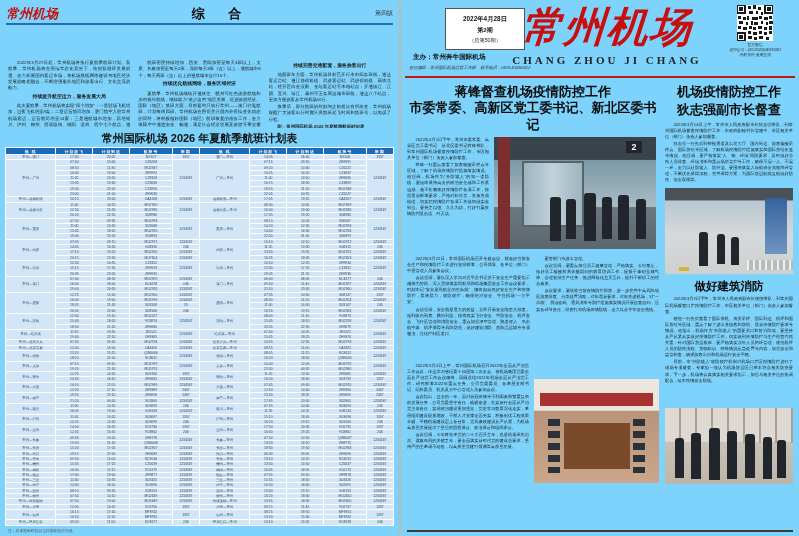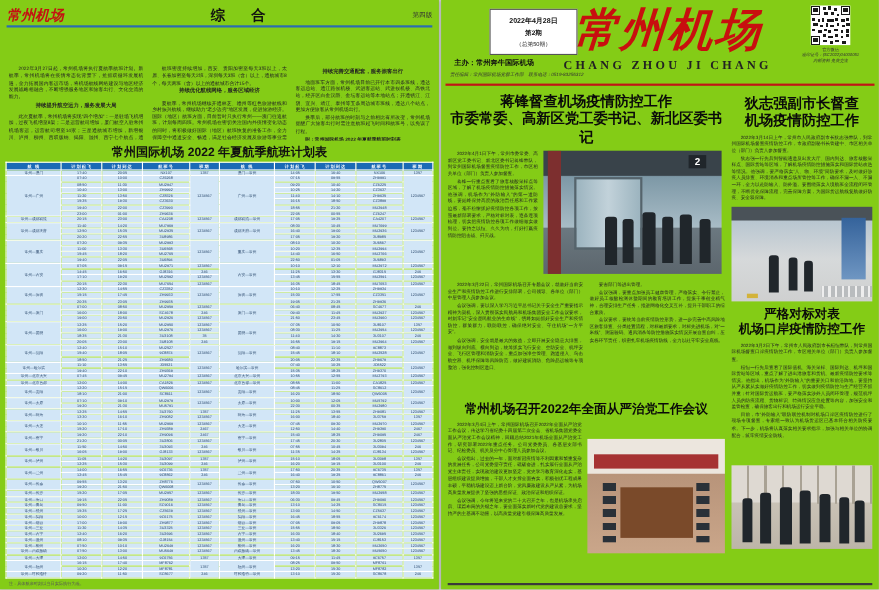--- a/index.html
+++ b/index.html
@@ -1,18 +1,18 @@
 <!DOCTYPE html>
 <html><head>
 <meta charset="utf-8">
 <style>
   html,body{margin:0;padding:0;}
   body{font-family:"Liberation Sans",sans-serif;background:#d8d8d5;}
   .stage{position:relative;width:799px;height:536px;background:#d8d8d5;overflow:hidden;}
-  .page{position:absolute;top:0;height:536px;background:#84cc16;box-shadow:0 0 3px rgba(0,0,0,.25);}
+  .page{position:absolute;top:0;height:536px;background:#7dd3fc;box-shadow:0 0 3px rgba(0,0,0,.25);}
   .page.left{left:0;width:399px;}
   .page.right{left:401px;width:398px;}
   p{margin:0 0 1px 0;text-indent:2em;}
   
   .lp-header{position:absolute;left:6px;right:6px;top:4px;height:19px;border-bottom:2px solid #2a6cb3;display:flex;align-items:center;justify-content:space-between;}
   .lp-logo{font-family:"DejaVu Serif",serif;font-style:italic;font-weight:bold;color:#c41212;font-size:13px;}
   .lp-section{font-weight:bold;font-size:13px;letter-spacing:10px;color:#111;padding-left:10px;}
   .lp-pageno{font-size:6px;color:#333;}
   .lp-headline{position:absolute;left:0;right:0;top:30px;text-align:center;font-size:19px;font-weight:bold;color:#0a0a0a;letter-spacing:1px;}
   .lp-cols{position:absolute;left:8px;right:8px;top:60px;height:68px;display:flex;gap:8px;}
@@ -109,21 +109,21 @@
       <div class="lp-col">
         <div class="sub">持续完善交通配套，服务旅客出行</div>
         <div>
             <p>地面班车方面，常州机场目前已开行本市四条班线，通达客运总站、通江路候机楼、武进客运站、武进候机楼、高铁北站，经开区白金汉爵、金坛客运站等本地站点；开通镇江、江阴、宜兴、靖江、泰州等五条周边城市班线，通达八个站点，更加方便旅客从常州机场出行。</p>
             <p>换季后，部分航班的时刻与之前相比有所改变，常州机场提醒广大旅客出行时需注意航班起飞时间和航班号，以免误了行程。</p>
           </div>
         <p class="attach">附：常州国际机场 2022 年夏航季航班时刻表</p>
       </div>
     </div>
 
-    <div class="lp-table-title">常州国际机场 2022 年夏航季航班计划表</div>
+    <div class="lp-table-title">常州国际机场 2026 年夏航季航班计划表</div>
     <table class="lp-table">
       <colgroup>
         <col style="width:13%">
           <col style="width:9.5%">
           <col style="width:9.5%">
           <col style="width:11%">
           <col style="width:7%">
         <col style="width:13%">
           <col style="width:9.5%">
           <col style="width:9.5%">
@@ -979,53 +979,51 @@
             <p>2022年3月22日，常州国际机场召开专题会议，就做好当前安全生产和疫情防控工作进行安排部署，公司领导、各单位（部门）中层管理人员参加会议。</p>
             <p>会议强调，要以深入学习习近平总书记关于安全生产重要指示精神为契机，深入贯彻落实民航局和机场集团安全工作会议要求，时刻牢记“安全是民航业的生命线”，慎终如始抓好安全生产和疫情防控，群策群力，联防联控，确保绝对安全、守住机场“一方平安”。</p>
             <p>会议强调，安全就是最大的效益，立即开展安全隐患大排查，做到纵向到底、横向到边，统筹抓实飞行安全、空防安全、机坪安全、飞行区管理和消防安全，重点加强净空管理、跑道侵入、鸟击航空器、机坪保障等风险防范，做好建筑消防、危险品运输等专项整治，强化控制区道口、</p>
           </div>
         <div class="c body-sm">
             <p>要害部门等进出管理。</p>
             <p>会议强调，要重点加强员工健康管理，严格落实、令行禁止，做好员工核酸检测休整期间的教育培训工作，提振干事创业精气神，合理安排生产任务，推进网格化交叉互补，提升干部职工的综合素质。</p>
             <p>会议要求，要统筹当前疫情防控形势，进一步完善中高风险地区旅客排查、分类处置流程，对标最新要求，对标先进机场，对“一米线”、测温验码、通风消杀等防控措施落实情况开展自查自纠，压实各环节责任，织密扎牢机场疫情防线，全力以赴守牢安全底线。</p>
           </div>
       </div>
-      <div class="a3-title hl-b">常州机场召开2022年全面从严治党工作会议</div>
       <div class="a3-row">
         <div class="a3-text body-sm">
             <p>2022年3月4日上午，常州国际机场召开2022年全面从严治党工作会议，传达学习省纪委十四届第二次全会、省机场集团党委全面从严治党工作会议精神，回顾总结2021年机场全面从严治党工作，研究部署2022年重点任务。公司党委委员、各基层支部书记、纪检委员、机关及分中心管理人员参加会议。</p>
             <p>会议指出，过去的一年，面对新冠疫情等不利因素和繁重复杂的发展任务，公司党委坚守责任，砥砺奋进，扎实履行全面从严治党主体责任，实现政治建设更加坚定，党史学习教育深化走实，基层组织建设提质增效，干部人才支撑全面夯实，积极创优工程成果丰硕，平稳机场建设迈上新台阶，党风廉政建设从严从紧，为机场高质量发展提供了坚强的思想保证、政治保证和组织保证。</p>
             <p>会议强调，今年将迎来党的二十大召开之年，也是机场承先启后、谋篇布局的关键之年，要全面落实新时代党的建设总要求，坚持严的主基调不动摇，以高质量党建引领保障高质量发展。</p>
           </div>
         <div class="photo photo3" style="margin-top:16px;">
           <div class="banner"></div>
           <div class="table"></div>
           <div class="rowl"></div>
           <div class="rowr"></div>
         </div>
       </div>
     </div>
 
     <div class="rp-side">
+      <div class="hl-a">机场疫情防控工作</div>
       <div class="hl-a side-title">狄志强副市长督查</div>
-      <div class="hl-a">机场疫情防控工作</div>
       <div class="b1-body body-sm">
           <p>2022年3月14日上午，常州市人民政府副市长狄志强带队，到常州国际机场督查疫情防控工作，市政府副秘书长管建中、市区相关单位（部门）负责人参加督查。</p>
           <p>狄志强一行先后到智能通道及出发大厅、国内到达、旅客核酸采样点、国际货站等区域，了解机场疫情防控措施落实和国际货站改造等情况。他强调，要严格落实“人、物、环境”同防要求，及时做好涉疫人员排查、环境消杀和重点场所管控等工作，确保不漏一人、不漏一环，全力以赴防输入、防外溢。要围绕落实入境航班全流程闭环管理，不断优化保障流程，完善保障方案，为国际货运航线复航做好防疫、安全双保障。</p>
         </div>
       <div class="photo photo2">
         <div class="banner"></div>
         <div class="rail"></div>
         <div class="mark"></div>
         <div class="fig" style="left:34px;bottom:8px;width:9px;height:34px;"></div>
         <div class="fig" style="left:52px;bottom:10px;width:8px;height:30px;"></div>
         <div class="fig" style="left:66px;bottom:9px;width:8px;height:28px;"></div>
       </div>
-      <div class="hl-b side-title" style="margin-top:5px;">严格对标对表</div>
-      <div class="hl-b">机场口岸疫情防控工作</div>
+      <div class="hl-b side-title" style="margin-top:5px;">做好建筑消防</div>
       <div class="b2-body body-sm">
           <p>2022年3月2日下午，常州市人民政府副市长桓恒带队，到常州国际机场督查口岸疫情防控工作，市区相关单位（部门）负责人参加督查。</p>
           <p>桓恒一行先后查看了国际值机、海关采样、国际到达、机坪和国际货站等区域，重点了解了进出港旅客和货机、最新疫情防控要求等情况。他指出，机场作为“外防输入”的重要关口和前沿阵地，要坚持从严从紧从实做好疫情防控工作，切实做到疫情防控与生产经营齐抓并重；针对国际货运航班，要严格落实涉外人员闭环管理，规范机坪人员的防疫流程、货物标识、特殊情况应急处置等内容，加强安全和监管检查，确保旅客出行和机场运行安全平稳。</p>
           <p>目前，市“外防输入”联防联控机制对机场口岸区疫情防控进行了现场专项督查，专家组一致认为机场货运区已基本符合相关防疫要求。下一步，机场将认真落实相关要求指示，加强与相关单位的协调配合，筑牢疫情安全防线。</p>
         </div>
       <div class="photo photo4">
         <div class="mull"></div>
         <div class="fig" style="left:10px;bottom:6px;width:9px;height:40px;"></div>
         <div class="fig" style="left:26px;bottom:5px;width:10px;height:46px;"></div>
         <div class="fig" style="left:44px;bottom:4px;width:11px;height:52px;"></div>

